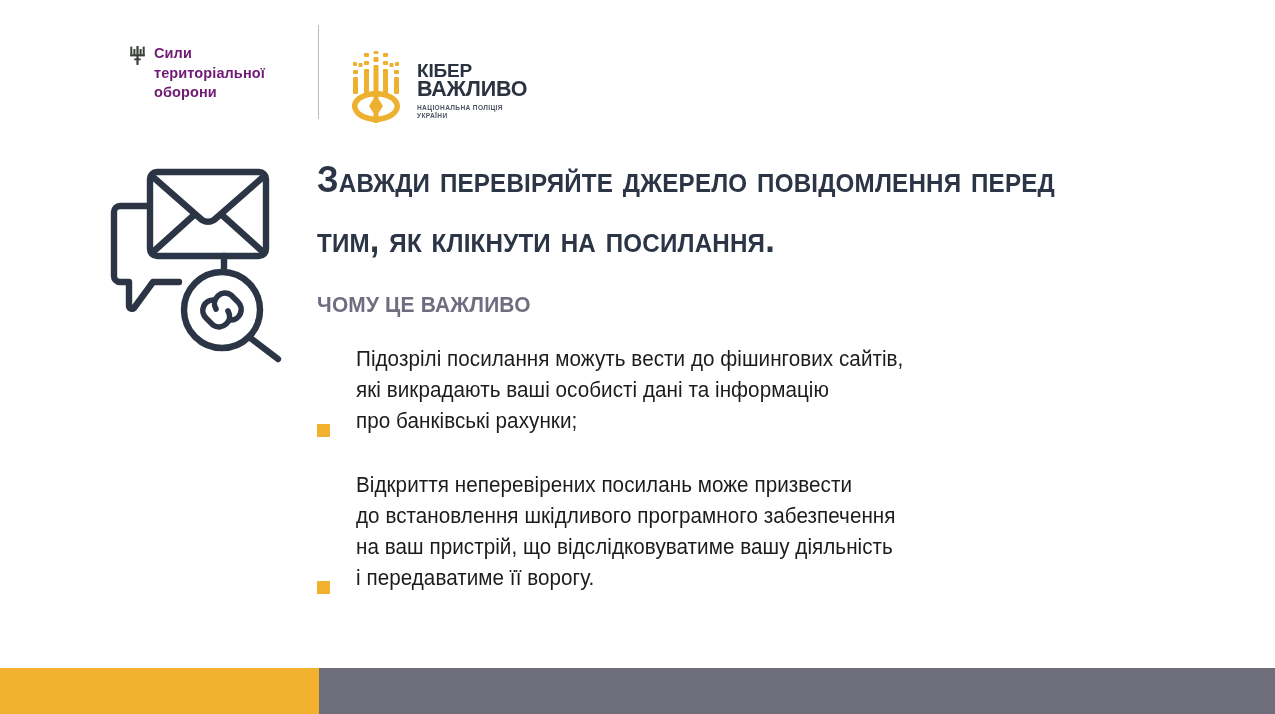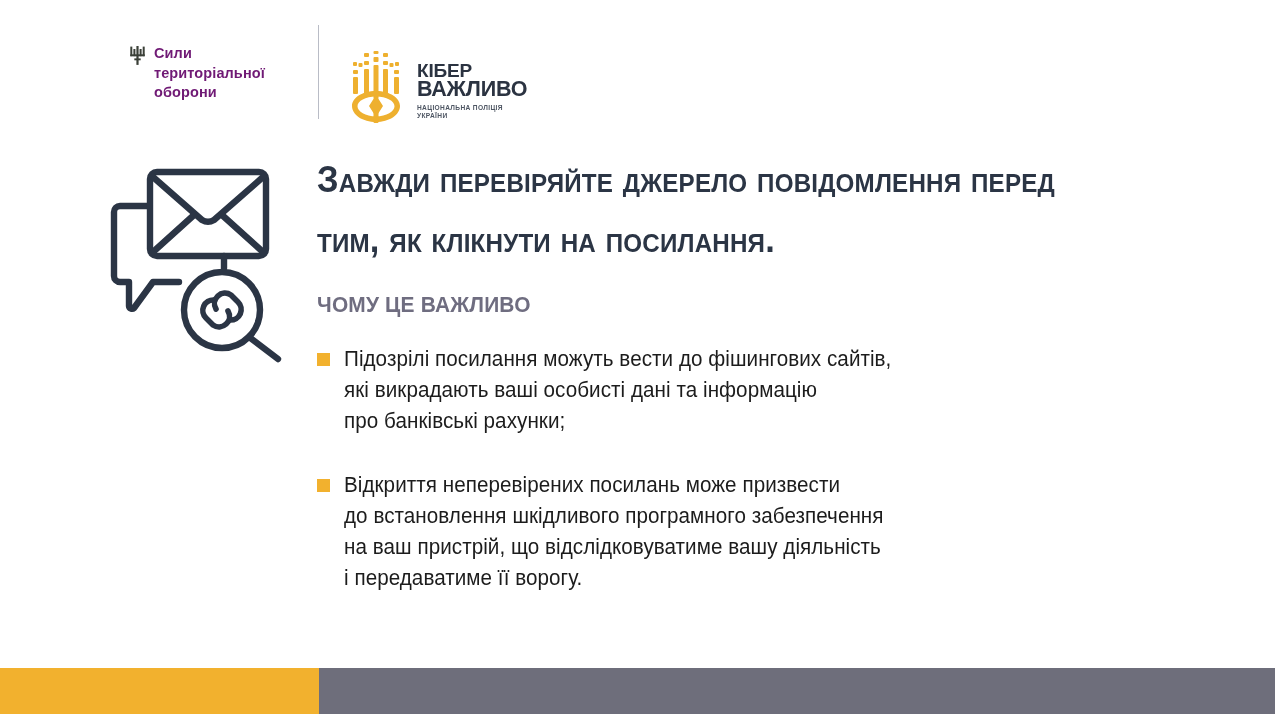--- a/index.html
+++ b/index.html
@@ -151,22 +151,22 @@
   }
 
   .bullets {
     margin: 0;
     padding: 0;
     list-style: none;
     margin-top: 26px;
   }
   .bullet {
     display: flex;
-    align-items: flex-start;
-    gap: 14px;
+    align-items: flex-end;
+    gap: 26px;
     margin-bottom: 33px;
   }
   .bullet:last-child { margin-bottom: 12px; }
 
   .bullet-marker {
     flex: 0 0 auto;
     width: 13px;
     height: 13px;
     background: #f2b12e;
     margin-top: 9px;

